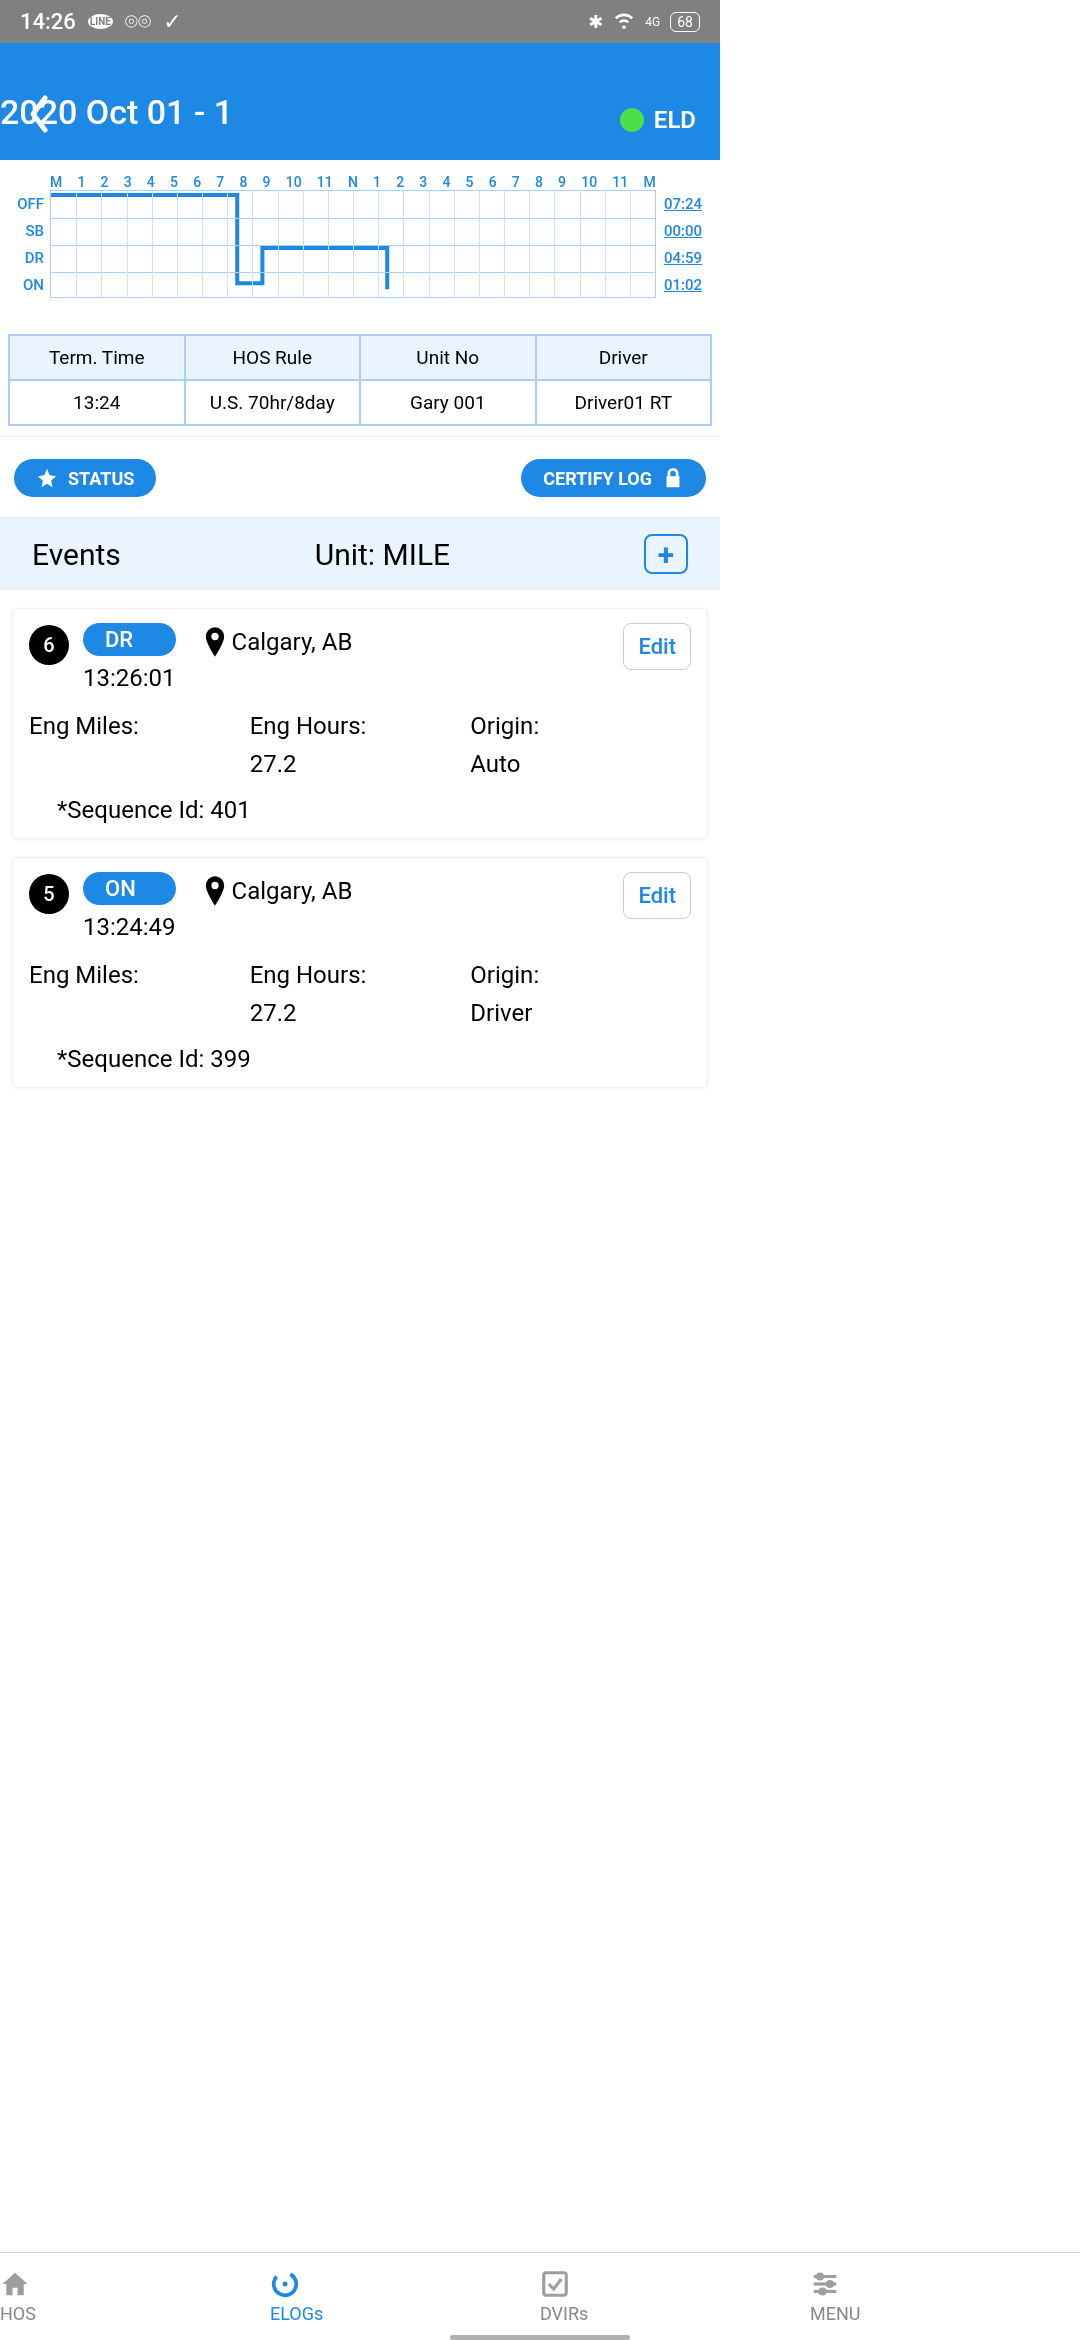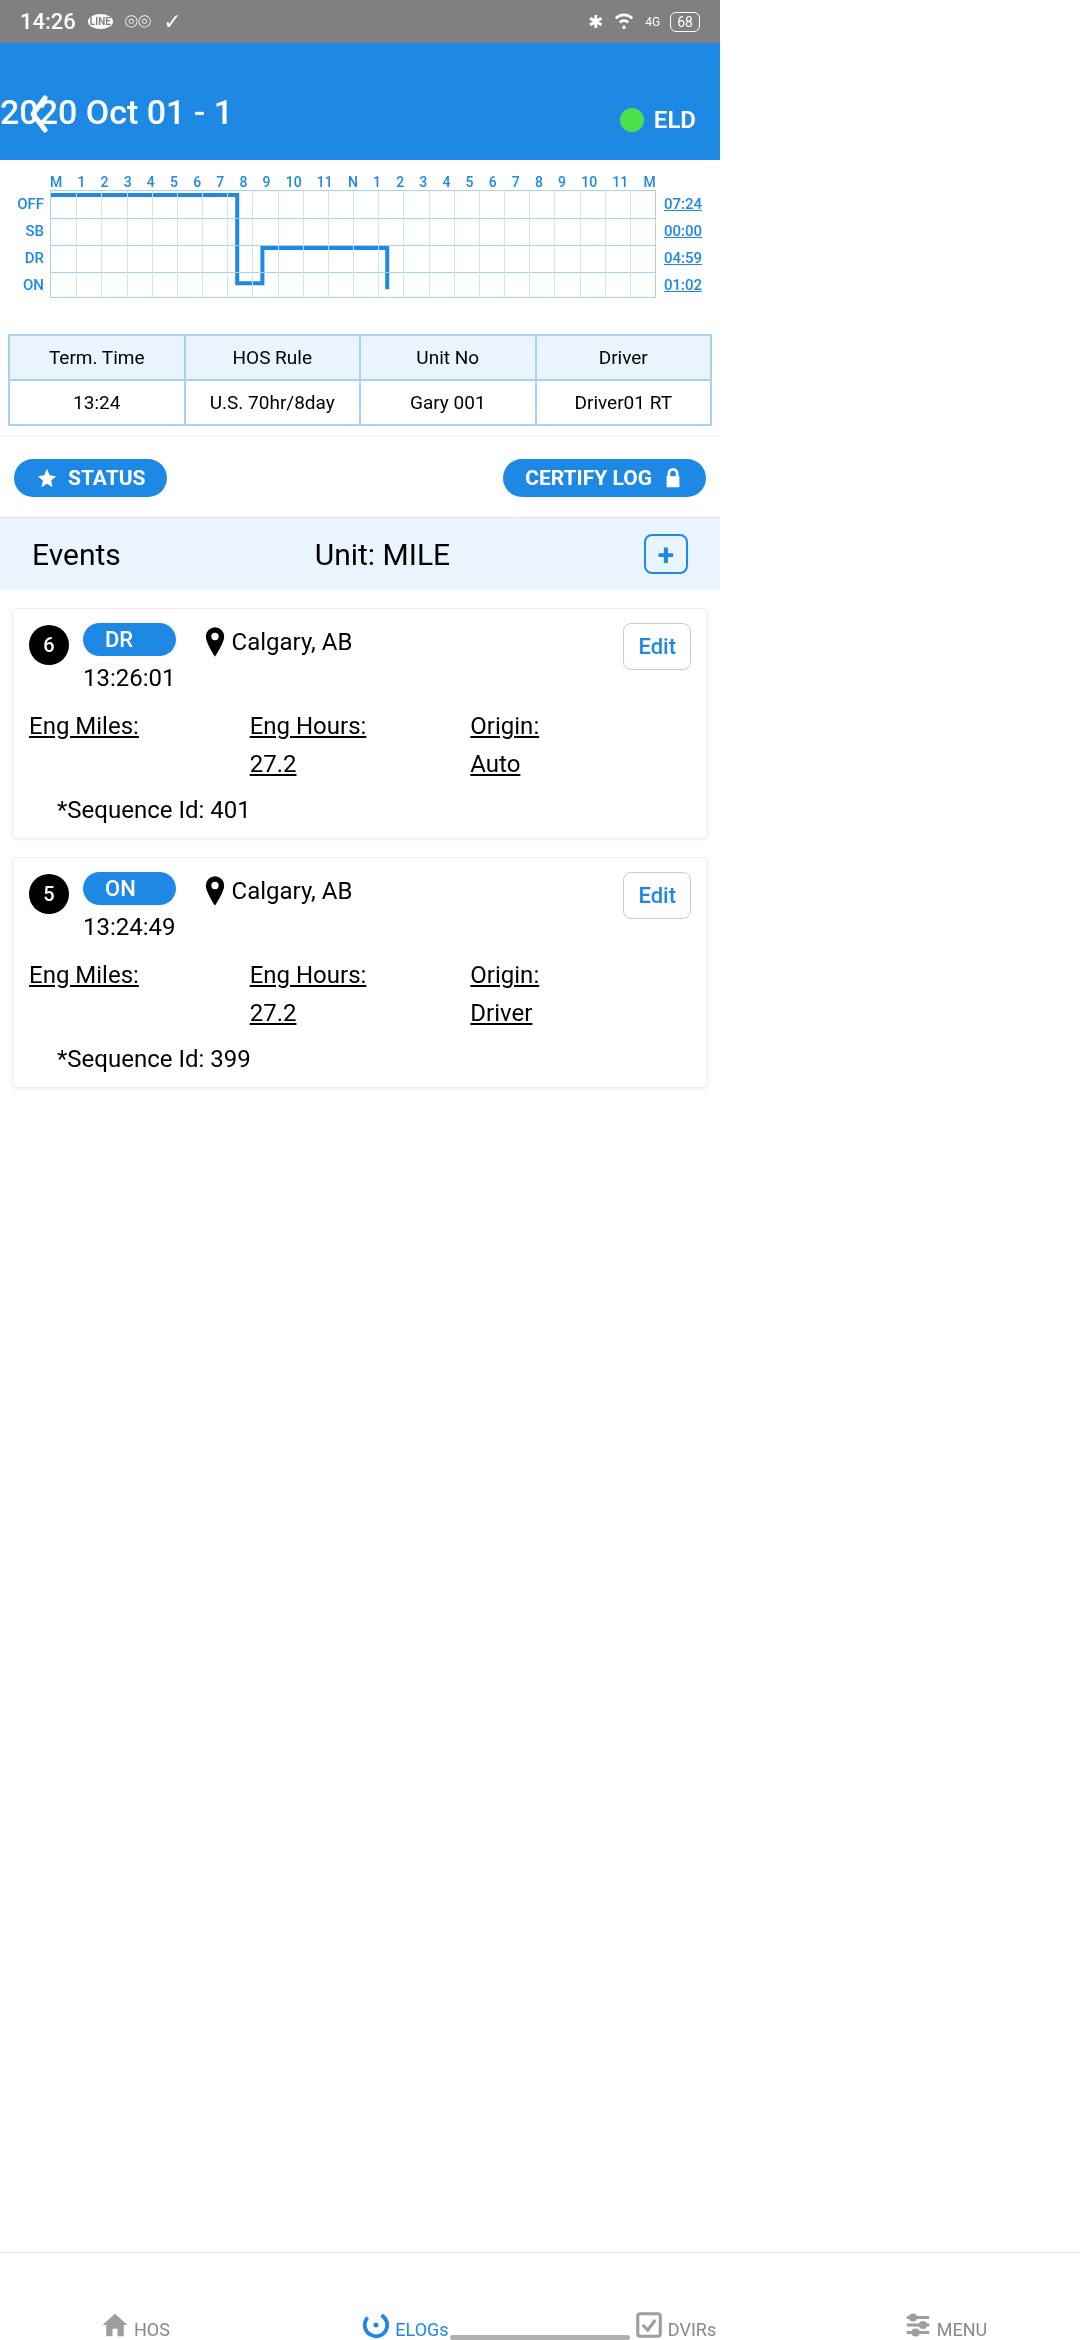--- a/index.html
+++ b/index.html
@@ -35,46 +35,46 @@
 
   
   .info-table { margin: 28px 8px 0 8px; border:2px solid #a7d1f5; display:flex; }
   .info-col { flex:1; border-right:2px solid #a7d1f5; }
   .info-col:last-child{ border-right:none;}
   .info-head { background:#eaf4ff; text-align:center; padding:10px 4px; font-size:19px; border-bottom:2px solid #a7d1f5;}
   .info-val  { text-align:center; padding:10px 4px; font-size:19px; }
 
   
   .action-row { display:flex; justify-content:space-between; align-items:center; padding: 22px 14px 20px 14px; border-bottom:1px solid #e5e5e5; border-top:1px solid #f0f0f0; margin-top:10px;}
-  .pill { background:#1e88e5; color:#fff; border-radius:28px; height:38px; display:flex; align-items:center; padding:0 22px; font-size:21px; font-weight:700; gap:10px;}
+  .pill { background:#1e88e5; color:#fff; border-radius:28px; height:38px; display:flex; align-items:center; padding:0 22px; font-size:18px; font-weight:700; gap:10px;}
   .pill svg { width:22px; height:22px; }
 
   
   .events-head { background:#eaf4ff; display:flex; align-items:center; justify-content:space-between; padding: 16px 32px; }
   .events-head .et { font-size:30px; }
   .events-head .unit { font-size:30px; }
   .add-btn { width:44px; height:40px; border:2px solid #1e88e5; border-radius:8px; color:#1e88e5; display:flex; align-items:center; justify-content:center; font-size:30px; font-weight:700;}
 
   
   .card { margin: 18px 12px 0 12px; border:1px solid #eee; border-radius:4px; box-shadow:0 1px 3px rgba(0,0,0,0.06); padding: 14px 16px 14px 16px;}
   .card-top { display:flex; align-items:flex-start; gap:14px; }
   .idx { width:40px; height:40px; border-radius:50%; background:#000; color:#fff; display:flex; align-items:center; justify-content:center; font-size:20px; font-weight:500; margin-top:2px;}
   .status-pill { background:#1e88e5; color:#fff; border-radius:22px; padding:4px 22px; font-size:22px; font-weight:500; display:inline-block;}
   .status-time-col { display:flex; flex-direction:column; gap:8px;}
   .card-time { font-size:24px;}
   .loc { display:flex; align-items:center; gap:6px; font-size:24px; margin-left:14px; margin-top:4px;}
   .loc svg { width:22px; height:30px;}
   .edit-btn { margin-left:auto; border:1px solid #ccc; border-radius:8px; color:#1e88e5; padding:10px 14px; font-size:22px; font-weight:500;}
-  .card-grid { display:grid; grid-template-columns: 1fr 1fr 1fr; margin-top:20px; font-size:24px; row-gap:8px;text-decoration:underline;}
+  .card-grid { display:grid; grid-template-columns: 1fr 1fr 1fr; margin-top:20px; font-size:24px; row-gap:8px;}
   .card-grid .val { margin-top:2px;}
   .seq { margin-top:18px; font-size:24px;margin-left:28px;}
 
   
   .bottom-bar { position:absolute; left:0; right:0; bottom:0; height:88px; border-top:1px solid #ddd; background:#fff; display:flex;}
-  .bottom-bar .tab { flex:1; display:flex; flex-direction:row; align-items:flex-end; justify-content:center; gap:4px; font-size:18px; color:#888;}
+  .bottom-bar .tab { flex:1; display:flex; flex-direction:column; align-items:flex-start; justify-content:center; gap:4px; font-size:18px; color:#888;}
   .bottom-bar .tab.active { color:#1e88e5; }
   .bottom-bar svg { width:30px; height:30px;}
   .home-ind { position:absolute; bottom:0; left:50%; transform:translateX(-50%); width:180px; height:5px; background:#b0b0b0; border-radius:3px;}
 </style>
 </head>
 <body>
 
 <div class="status-bar">
   <div class="status-left">
     <span class="time">14:26</span>

